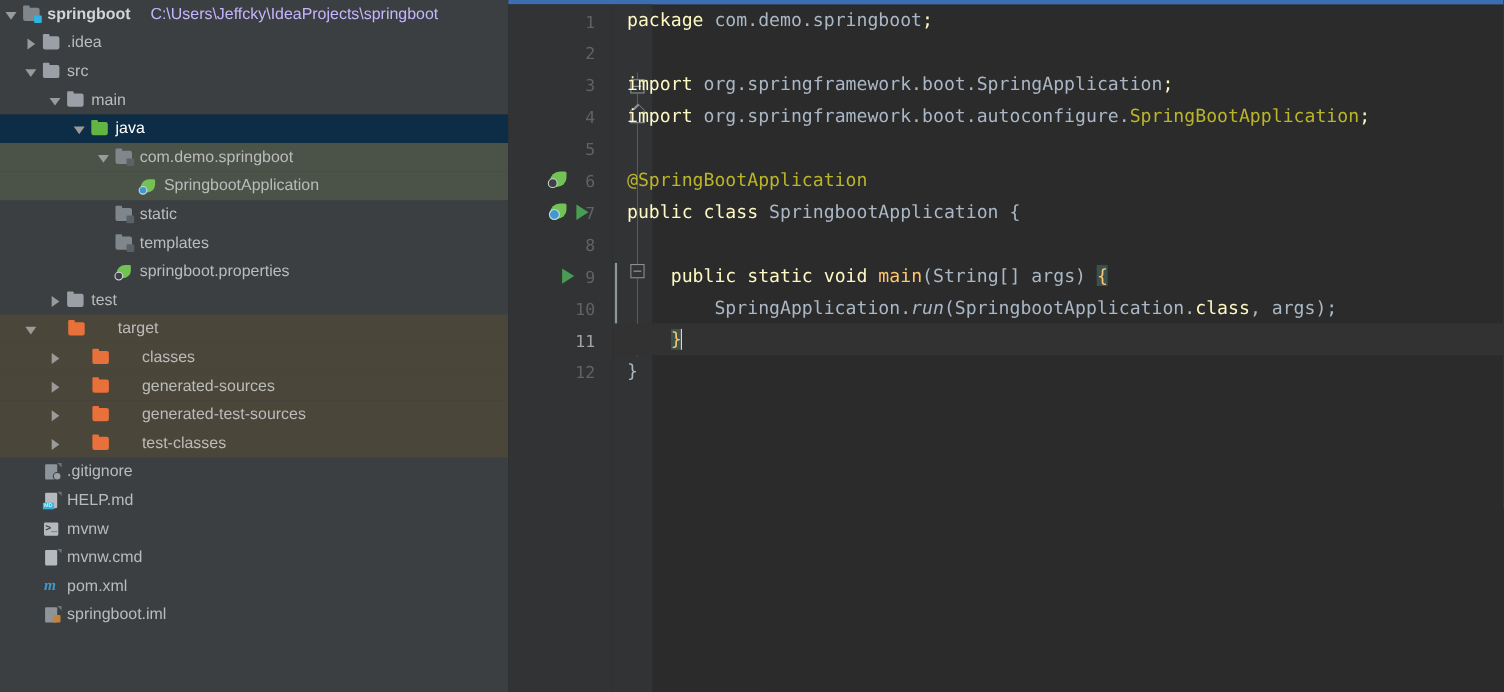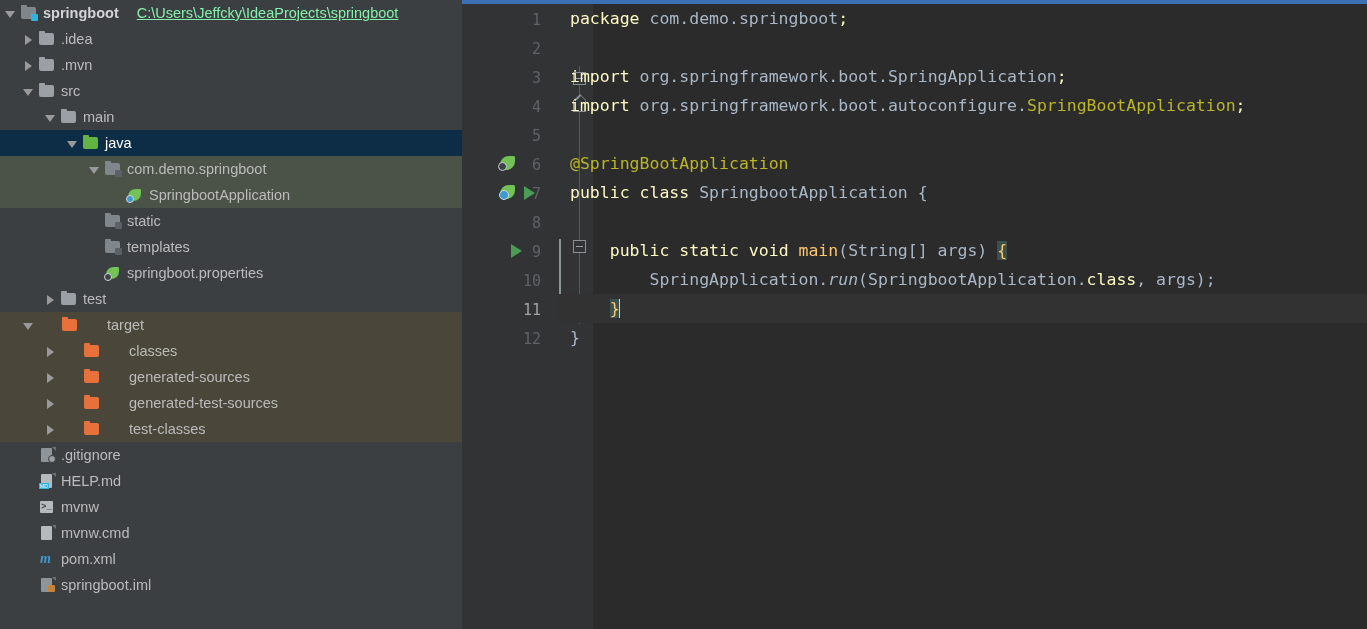--- a/index.html
+++ b/index.html
@@ -77,21 +77,21 @@
     position:absolute; left:2px; top:2px; width:13px; height:12px;
     background:#72c255; border-radius: 60% 10% 60% 10%;
   }
   .spring-dot { position:absolute; left:0px; bottom:0px; width:8px; height:8px; border-radius:50%; background:#3d9ad1; border:1.5px solid #cfd6db; }
   .md-badge { position:absolute; left:1px; bottom:0px; background:#2fb3e0; color:#ffffff; font-size:5px; line-height:6px; padding:0 1px; font-family:"Liberation Sans",sans-serif; }
   .m-glyph { position:absolute; left:2px; top:0px; color:#3d9ad1; font-size:14px; font-style:italic; font-family:"Liberation Serif", serif; font-weight:bold; line-height:16px;}
   .sh-glyph { position:absolute; left:2px; top:2px; width:13px; height:12px; background:#b5babf; border-radius:1px; color:#3c3f41; font-size:9px; line-height:12px; text-align:center; font-family:"Liberation Mono", monospace; font-weight:bold;}
   .git-dot { position:absolute; right:0px; bottom:0px; width:8px; height:8px; border-radius:50%; background:#9aa0a6; border:1.5px solid #3c3f41; }
 
   .t-label { padding-right: 18px; }
-  .t-path { color: #86efac; font-size: 14.5px; text-decoration: underline; }
+  .t-path { color: #c4b5fd; font-size: 14.5px; }
   .t-bold { font-weight: bold; color: #d2d4d6; }
 
   
   .i0 { padding-left: 4px; }
   .i1 { padding-left: 22px; }
   .i2 { padding-left: 44px; }
   .i3 { padding-left: 66px; }
   .i4 { padding-left: 88px; }
   .i5 { padding-left: 110px; }
 
@@ -213,27 +213,20 @@
       <span class="t-path">C:\Users\Jeffcky\IdeaProjects\springboot</span>
     </div>
 
     <div id="tree-items">
         <div class="tree-row i1 ">
           <span class="arrow right"></span>
           <span class="ico">
             <span class="folder f-gray"></span>
           </span>
           <span class="t-label">.idea</span>
-        </div>
-        <div class="tree-row i1 ">
-          <span class="arrow right"></span>
-          <span class="ico">
-            <span class="folder f-gray"></span>
-          </span>
-          <span class="t-label">.mvn</span>
         </div>
         <div class="tree-row i1 ">
           <span class="arrow down"></span>
           <span class="ico">
             <span class="folder f-gray"></span>
           </span>
           <span class="t-label">src</span>
         </div>
         <div class="tree-row i2 ">
           <span class="arrow down"></span>

